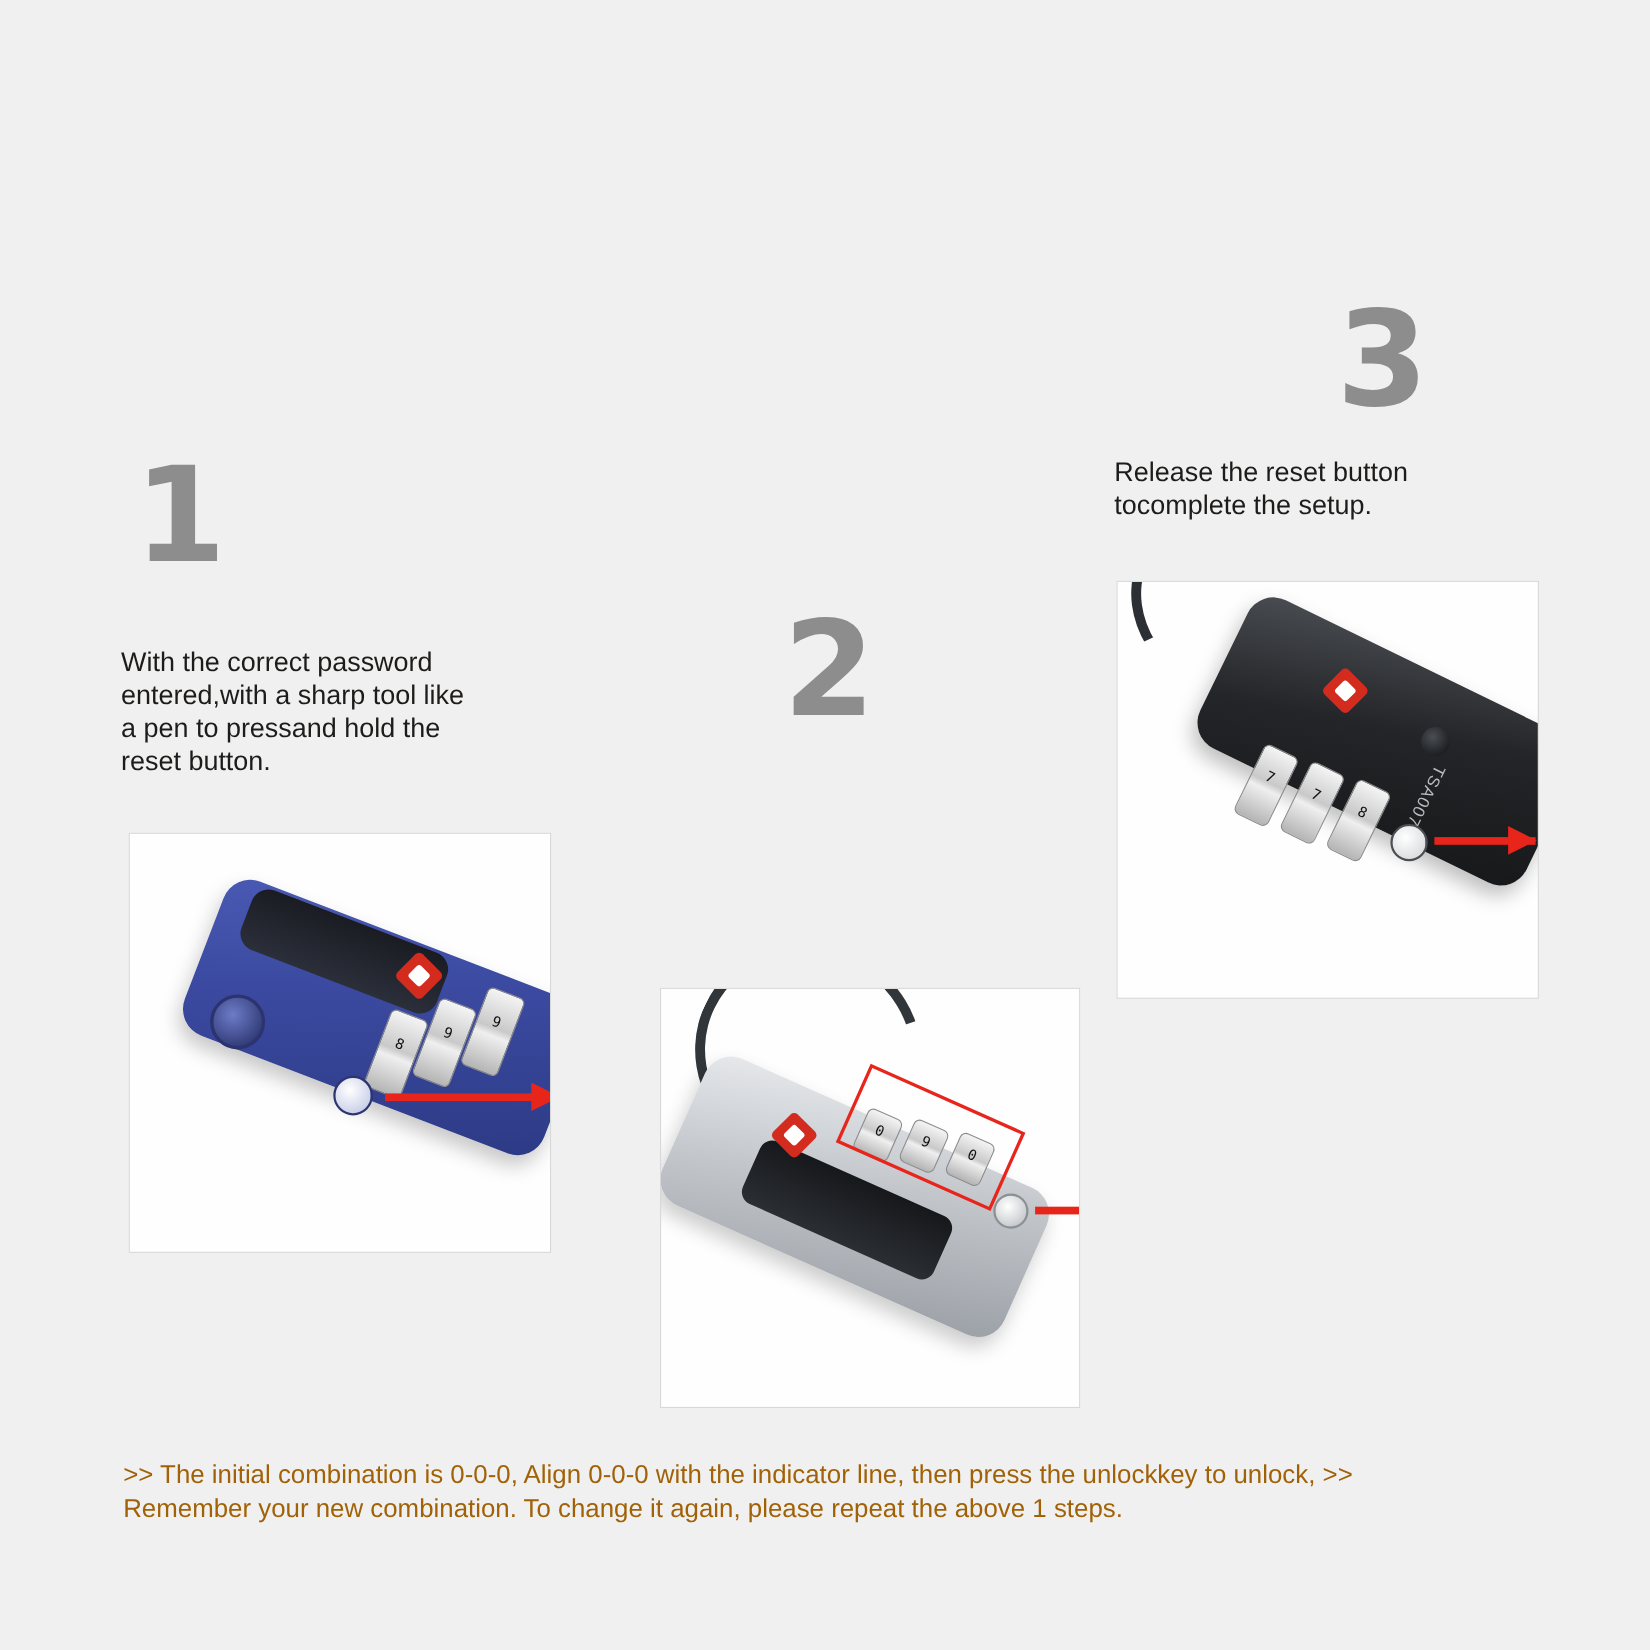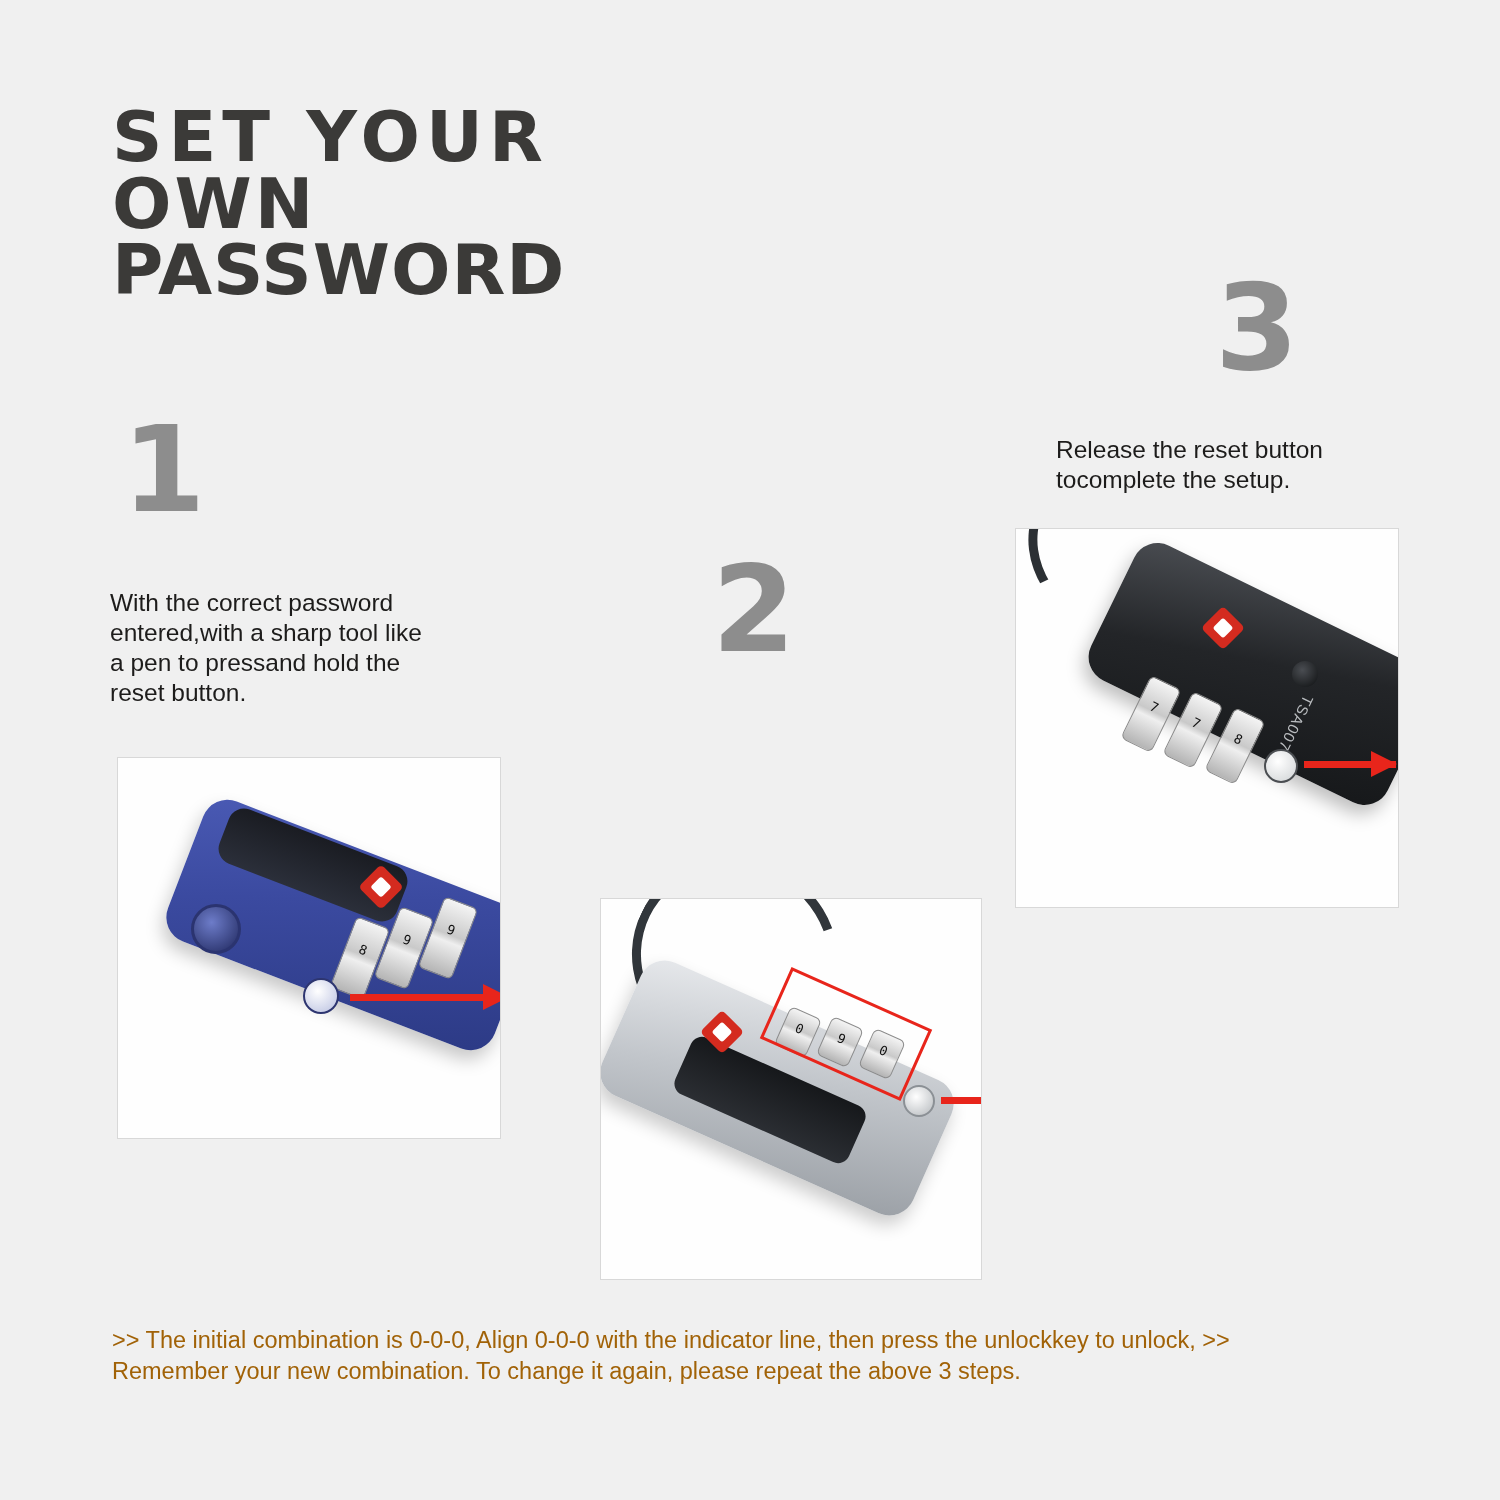--- a/index.html
+++ b/index.html
@@ -55,21 +55,21 @@
   .steptext {
     position: absolute;
     font-family: "Liberation Sans", sans-serif;
     font-size: 24.5px;
     line-height: 1.22;
     color: #1d1c1b;
     white-space: pre-line;
   }
   #steptext-1 { left: 110px; top: 588px; width: 330px; }
   #steptext-2 { left: 602px; top: 705px; width: 340px; }
-  #steptext-3 { left: 1056px; top: 415px; width: 330px; margin-top: 20px; }
+  #steptext-3 { left: 1013px; top: 415px; width: 330px; }
 
   
   .photo {
     position: absolute;
     background: #fefefe;
     border: 1px solid #d8d8d8;
     overflow: hidden;
   }
   #photo-1 { left: 117px; top: 757px; width: 382px; height: 380px; }
   #photo-2 { left: 600px; top: 898px; width: 380px; height: 380px; }
@@ -141,25 +141,20 @@
     font-size: 23.5px;
     line-height: 1.32;
     color: #a16207;
   }
 </style>
 </head>
 <body>
 
 <div class="page">
 
-  <div class="title">
-    <div class="l1">SET YOUR</div>
-    <div class="l2">OWN</div>
-    <div class="l3">PASSWORD</div>
-  </div>
 
   <div class="stepnum" id="stepnum-1">1</div>
   <div class="steptext" id="steptext-1">With the correct password entered,with a sharp tool like a pen to pressand hold the reset button.</div>
 
   <div class="photo" id="photo-1">
 
     <div class="cable" style="left:222px;top:-58px;width:185px;height:150px;border-color:#33383d;border-bottom-color:transparent;border-left-color:transparent;transform:rotate(-8deg);"></div>
 
     <div class="lockbody" style="left:56px;top:92px;width:350px;height:150px;transform:rotate(21deg);
                 background:linear-gradient(160deg,#4a5ab4 0%,#3b4aa0 40%,#2c3a85 100%);
@@ -218,16 +213,16 @@
     <div style="position:absolute;left:276px;top:132px;width:26px;height:26px;border-radius:50%;background:radial-gradient(circle at 40% 35%,#4a4d52,#0d0f10);"></div>
 
     <div style="position:absolute;left:250px;top:186px;transform:rotate(116deg);color:#b9bcbf;font-size:15px;font-family:'Liberation Sans',sans-serif;letter-spacing:1px;">TSA007</div>
 
     <div style="position:absolute;left:248px;top:220px;width:30px;height:30px;border-radius:50%;background:radial-gradient(circle at 40% 35%,#ffffff,#cfd2d4);border:2px solid #4b4e52;"></div>
     <div class="arrow" style="left:288px;top:232px;width:92px;"></div>
   </div>
 
   <div class="footer">
     <div>&gt;&gt; The initial combination is 0-0-0, Align 0-0-0 with the indicator line, then press the unlockkey to unlock, &gt;&gt;</div>
-    <div>Remember your new combination. To change it again, please repeat the above 3 steps.</div>
+    <div>Remember your new combination. To change it again, please repeat the above 1 steps.</div>
   </div>
 
 </div>
 
 </body></html>

